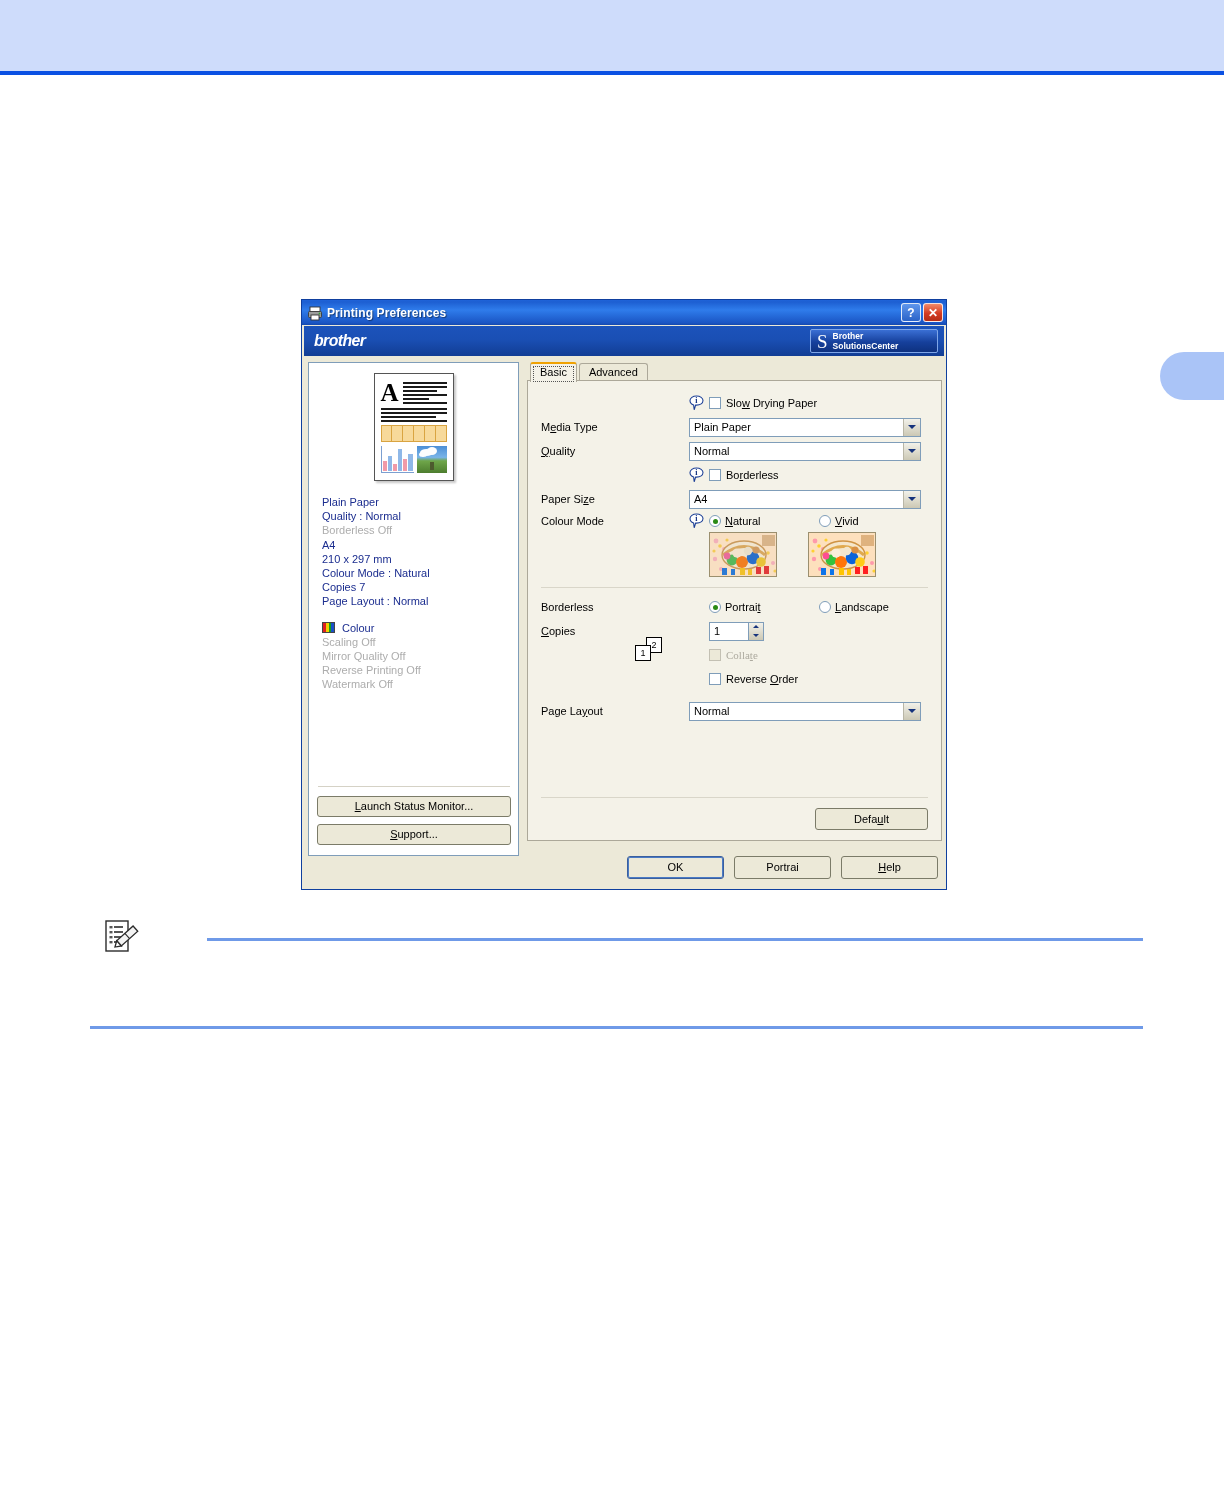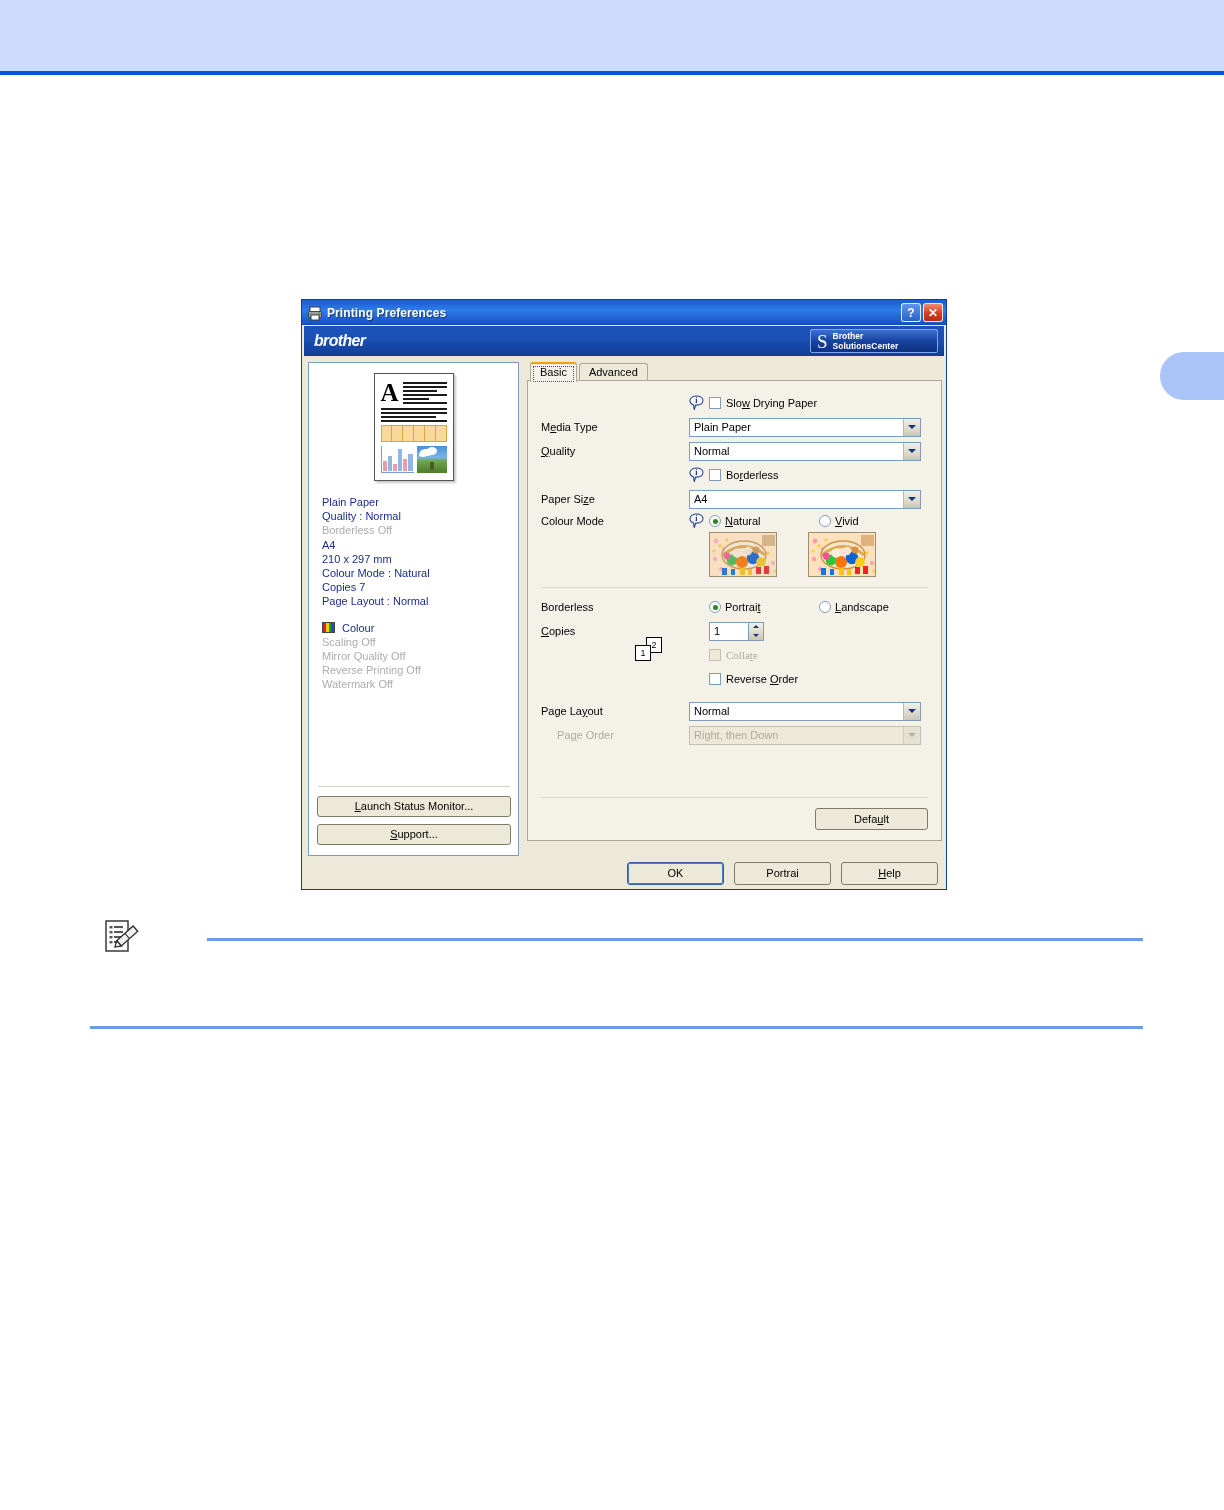--- a/index.html
+++ b/index.html
@@ -504,21 +504,21 @@
   }
   .default-btn {
     position: absolute;
     right: 13px; bottom: 10px;
     width: 113px; height: 22px;
   }
 
   
   .dlg-foot {
     position: absolute;
-    right: 8px; bottom: 4px;
+    right: 8px; bottom: 10px;
     display: flex;
     gap: 10px;
   }
   .foot-btn { width: 97px; height: 23px; }
   .foot-btn.primary {
     border: 1px solid #3a5f9e;
     box-shadow: 0 0 0 1px #4a7ac4 inset;
   }
 </style>
 </head>
@@ -894,29 +894,20 @@
         <div class="row" style="margin-top:12px">
           <div class="lbl">Page La<u class="akey">y</u>out</div>
           <div class="ctl">
             <div class="combo" style="width:232px">
               <span>Normal</span>
               <span class="arrow"></span>
             </div>
           </div>
         </div>
 
-        <div class="row">
-          <div class="lbl disabled">Pa<u class="akey">g</u>e Order</div>
-          <div class="ctl">
-            <div class="combo disabled" style="width:232px">
-              <span>Right, then Down</span>
-              <span class="arrow"></span>
-            </div>
-          </div>
-        </div>
 
 
         <div class="pageicon">
           <span class="pg" style="left:14px;top:0;width:16px;height:16px;line-height:14px">2</span>
           <span class="pg" style="left:3px;top:8px;width:16px;height:16px;line-height:14px">1</span>
         </div>
 
         <div class="default-sep"></div>
         <button class="xp-btn default-btn">Defa<u class="akey">u</u>lt</button>
       </div>

